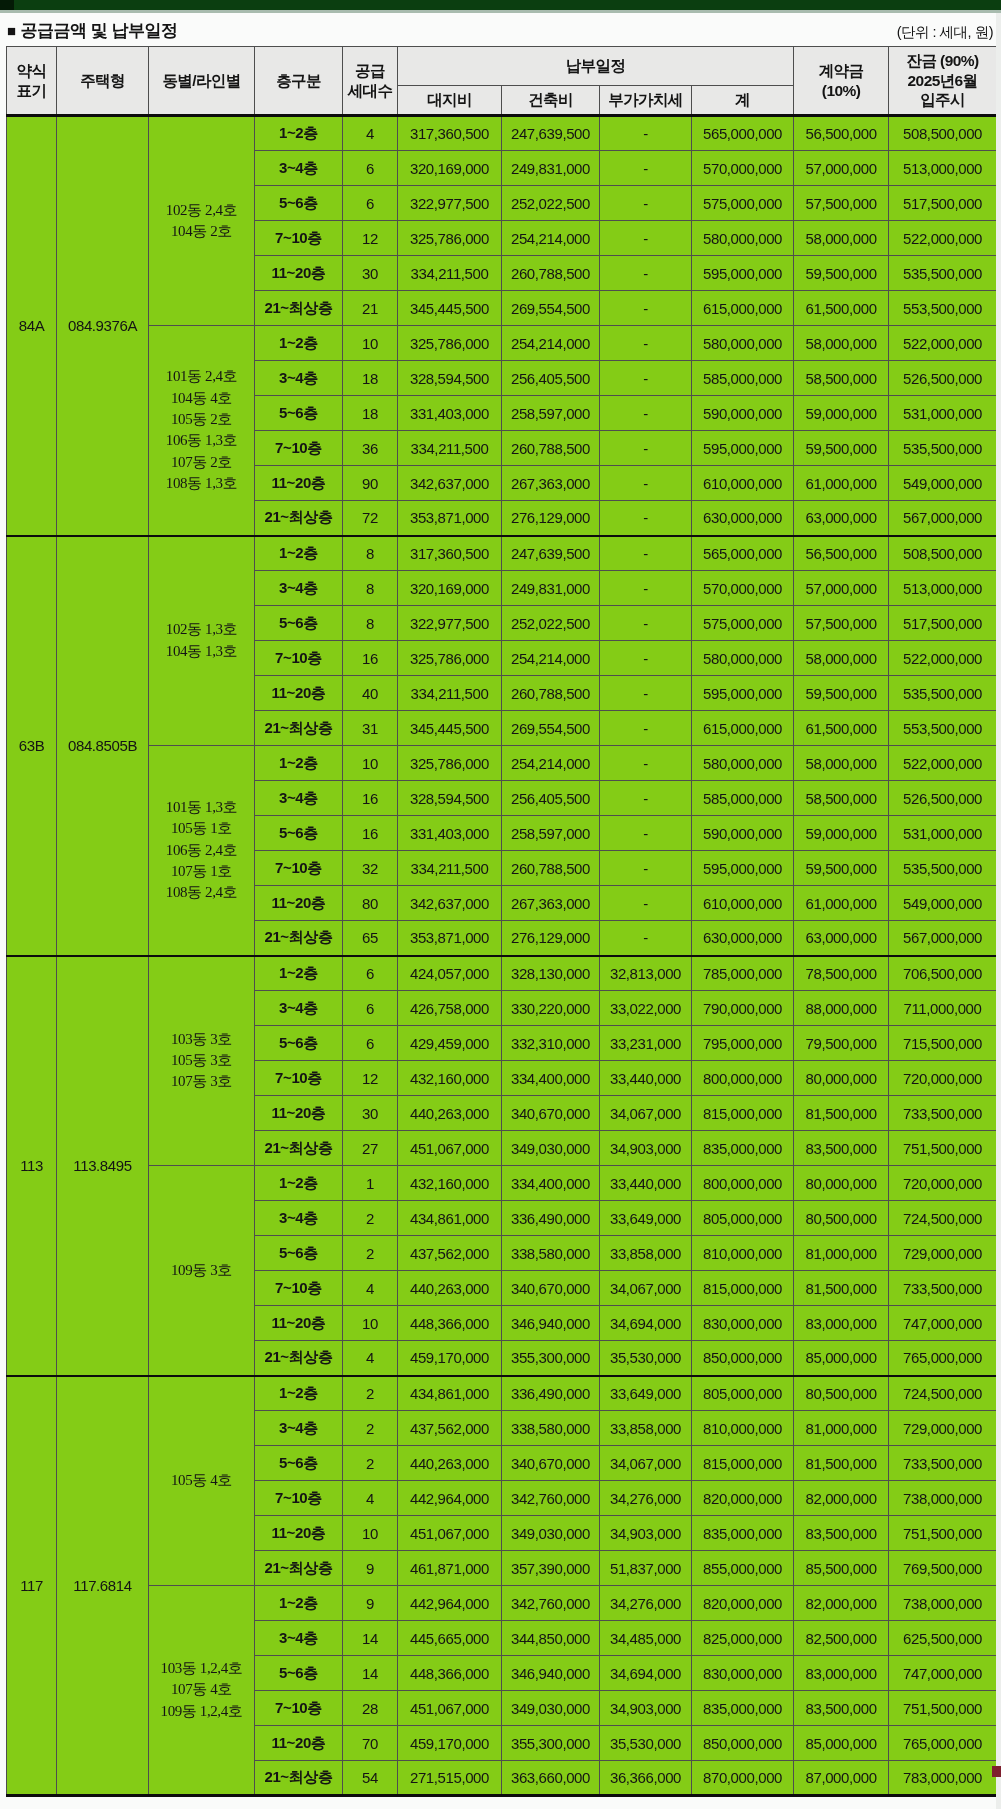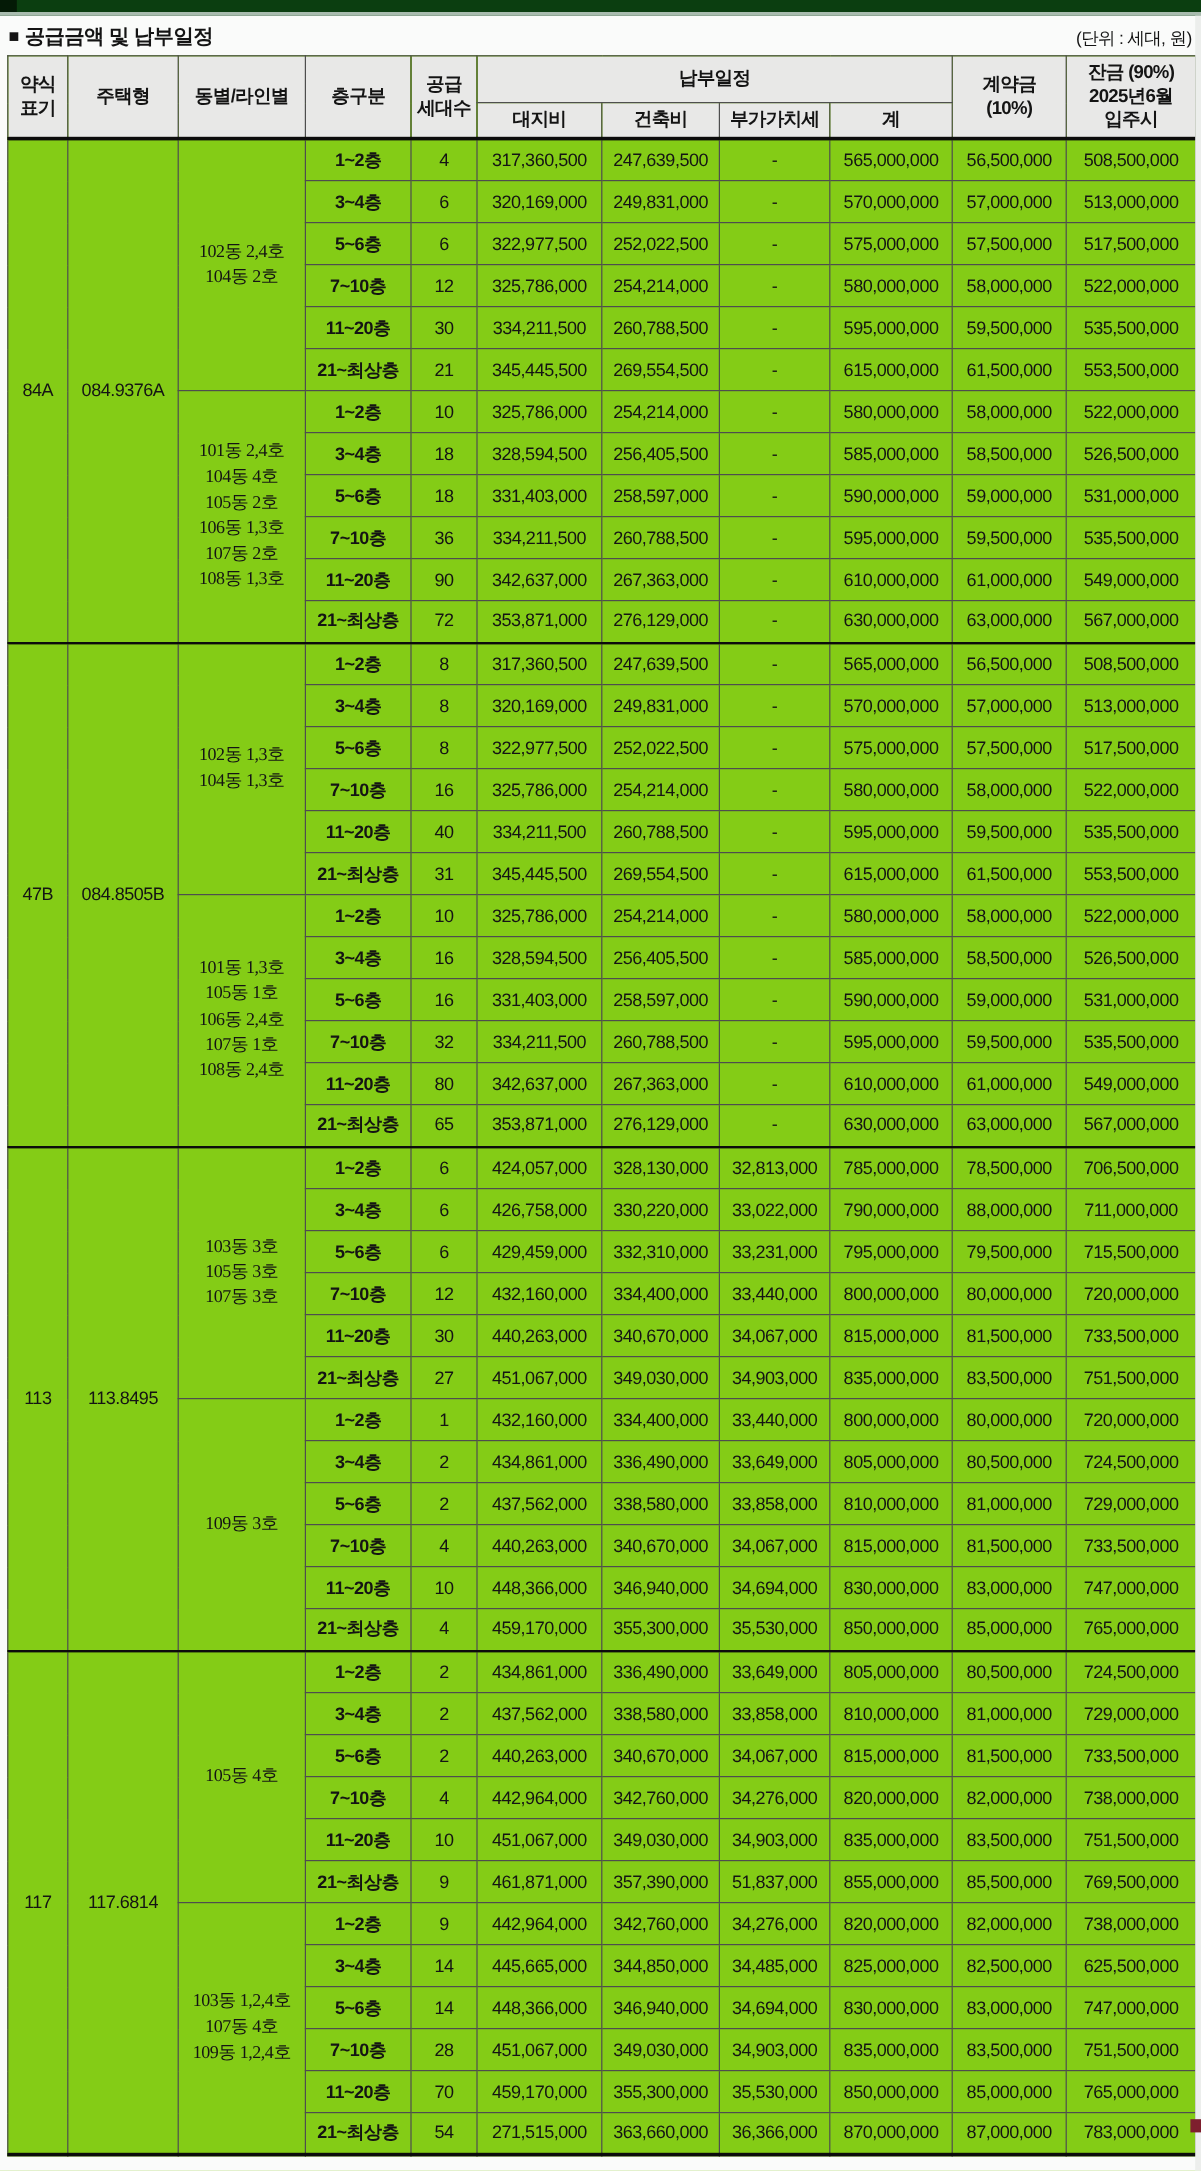--- a/index.html
+++ b/index.html
@@ -250,21 +250,21 @@
         <td class="c-num">353,871,000</td>
         <td class="c-num">276,129,000</td>
         <td class="c-num">-</td>
         <td class="c-num">630,000,000</td>
         <td class="c-num">63,000,000</td>
         <td class="c-num">567,000,000</td>
       </tr>
     </tbody>
     <tbody>
       <tr>
-        <td rowspan="12" class="c-label">47B</td>
+        <td rowspan="12" class="c-label">63B</td>
         <td rowspan="12" class="c-label">084.8505B</td>
         <td rowspan="6" class="c-dong">102동 1,3호
 104동 1,3호</td>
         <td class="c-floor">1~2층</td>
         <td class="c-num">8</td>
         <td class="c-num">317,360,500</td>
         <td class="c-num">247,639,500</td>
         <td class="c-num">-</td>
         <td class="c-num">565,000,000</td>
         <td class="c-num">56,500,000</td>

